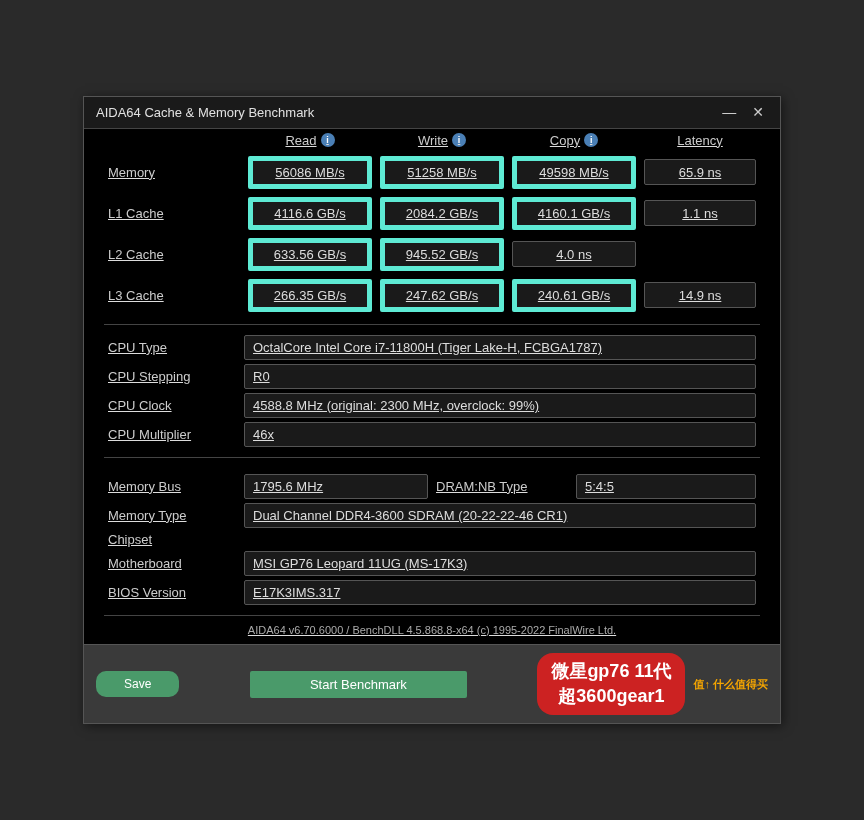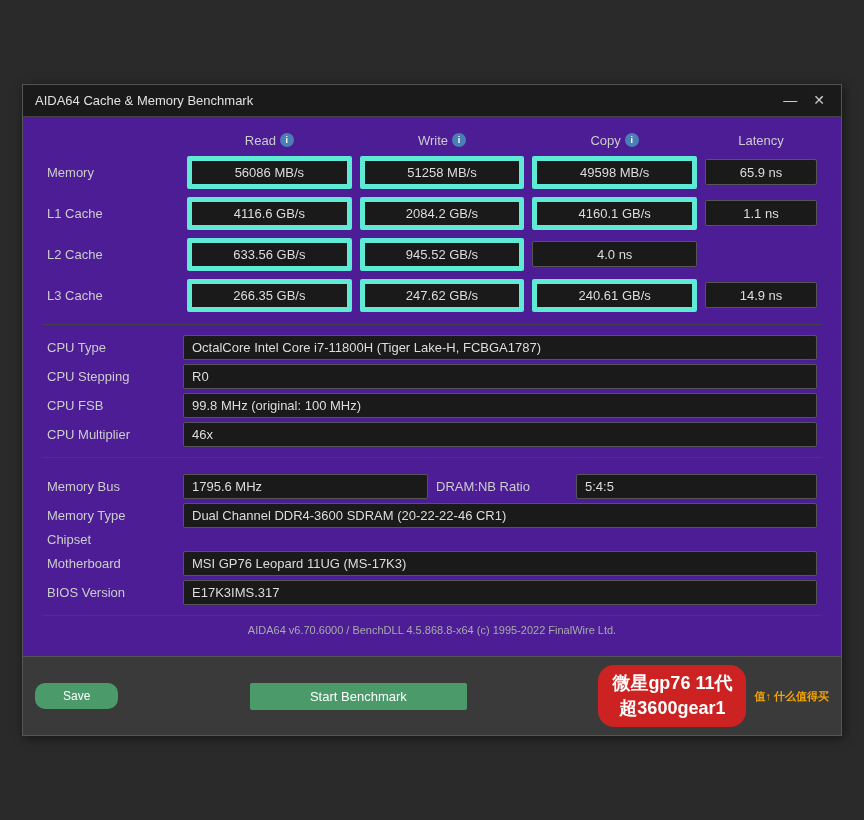--- a/index.html
+++ b/index.html
@@ -9,21 +9,21 @@
       font-size: 13px;
       display: flex;
       justify-content: center;
       align-items: center;
       min-height: 820px;
       width: 864px;
     }
     .window {
       background: #2d2d2d;
       border: 1px solid #555;
-      width: 820px;
+      width: 698px;
       box-shadow: 2px 2px 10px rgba(0,0,0,0.5);
     }
     .titlebar {
       background: #1a1a1a;
       color: #e0e0e0;
       padding: 8px 12px;
       display: flex;
       justify-content: space-between;
       align-items: center;
       border-bottom: 1px solid #444;
@@ -40,23 +40,24 @@
     .titlebar-btn {
       color: #ccc;
       cursor: pointer;
       font-size: 14px;
       padding: 0 4px;
       background: none;
       border: none;
       line-height: 1;
     }
     .content {
-      padding: 16px 20px;
-      background: #4c1d95;
+      padding: 4px 20px;
+      background: #000000;
       color: #ddd;
+      text-decoration: underline;
     }
     
     .header-row {
       display: grid;
       grid-template-columns: 140px 1fr 1fr 1fr 120px;
       margin-bottom: 6px;
       align-items: center;
     }
     .header-cell {
       text-align: center;
@@ -300,36 +301,36 @@
     <div id="cpu-info-rows">
         <div class="info-row">
     <div class="info-label">CPU Type</div>
     <div class="info-value-box">OctalCore Intel Core i7-11800H  (Tiger Lake-H, FCBGA1787)</div>
   </div>
         <div class="info-row">
     <div class="info-label">CPU Stepping</div>
     <div class="info-value-box">R0</div>
   </div>
         <div class="info-row">
-    <div class="info-label">CPU FSB</div>
-    <div class="info-value-box">99.8 MHz  (original: 100 MHz)</div>
+    <div class="info-label">CPU Clock</div>
+    <div class="info-value-box">4588.8 MHz  (original: 2300 MHz, overclock: 99%)</div>
   </div>
         <div class="info-row">
     <div class="info-label">CPU Multiplier</div>
     <div class="info-value-box">46x</div>
   </div>
       </div>
 
     <hr class="divider">
 
     <div id="mem-info-rows">
         <div class="memory-info-row" style="margin-bottom: 4px; margin-top: 16px;">
       <div class="info-label">Memory Bus</div>
       <div class="info-value-box" style="margin-right:4px;">1795.6 MHz</div>
-      <div class="info-label">DRAM:NB Ratio</div>
+      <div class="info-label">DRAM:NB Type</div>
       <div class="info-value-box" style="margin-left:4px;">5:4:5</div>
     </div>
         <div class="info-row" style="margin-bottom: 4px;">
       <div class="info-label">Memory Type</div>
       <div class="info-value-box">Dual Channel DDR4-3600 SDRAM  (20-22-22-46 CR1)</div>
     </div>
         <div class="info-row" style="margin-bottom: 4px;">
       <div class="info-label">Chipset</div>
     </div>
         <div class="info-row" style="margin-bottom: 4px;">

